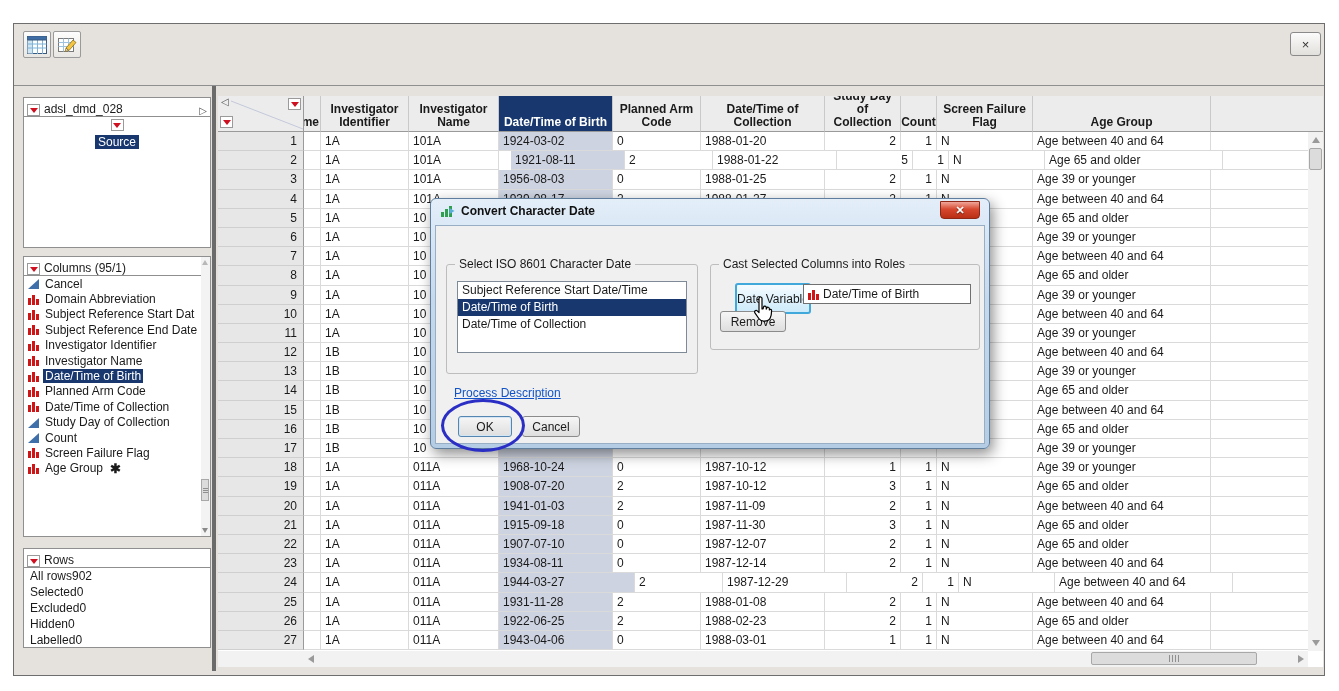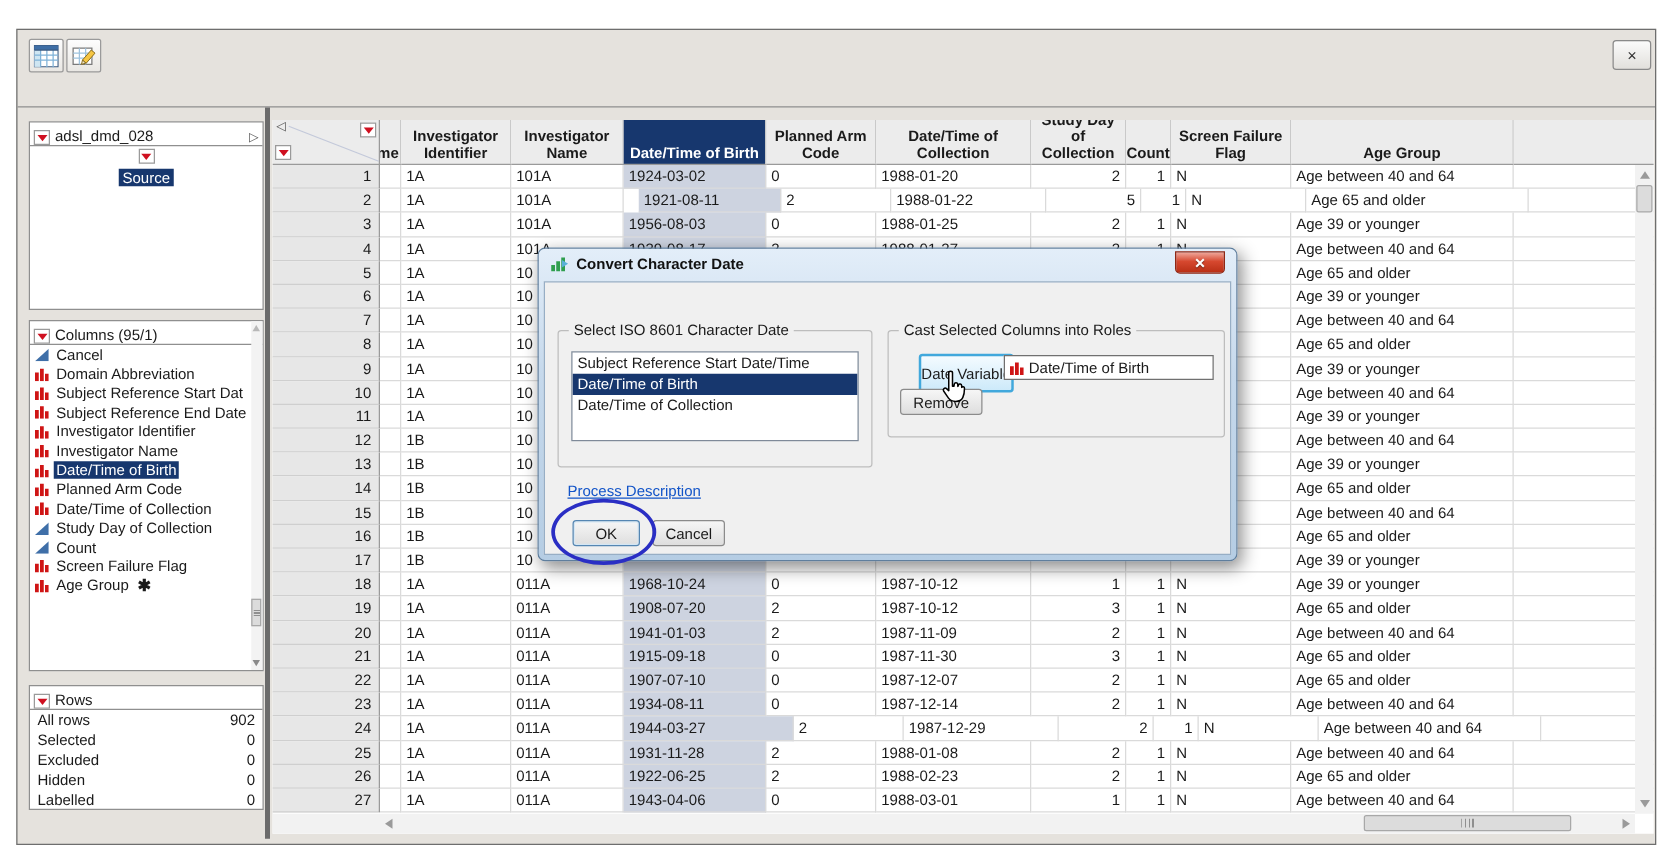--- a/index.html
+++ b/index.html
@@ -38,21 +38,21 @@
   .citem.sel .clabel{background:#17376e;color:#fff;}
   .csuf{font-weight:bold;font-size:13px;margin-left:1px;}
   .cscroll{position:absolute;right:0;top:0;bottom:0;width:9px;background:#f3f3f3;}
   .csar{position:absolute;left:1px;width:0;height:0;border-left:3.5px solid transparent;border-right:3.5px solid transparent;}
   .csar.up{top:3px;border-bottom:5px solid #b8b8b8;}
   .csar.dn{bottom:3px;border-top:5px solid #8a8a8a;}
   .csthumb{position:absolute;left:0;top:222px;width:8px;height:22px;background:#dcdcdc;border:1px solid #a8a8a8;
     box-sizing:border-box;display:flex;align-items:center;justify-content:center;}
   .csthumb b{display:block;width:5px;height:5px;
     background:repeating-linear-gradient(#8f8f8f 0 1px,transparent 1px 2px);}
-  .stat{display:flex;justify-content:space-between;height:16px;align-items:center;padding:0 6px 0 6px;}
+  .stat{display:flex;height:16px;align-items:center;padding:0 6px 0 6px;}
   .splitter{position:absolute;left:198px;top:62px;width:4px;height:585px;background:#6b6b6b;}
   
   .twrap{position:absolute;left:204px;top:72px;width:1105px;height:571px;background:#fff;overflow:hidden;}
   .ghead{display:flex;height:36px;}
   .corner{width:86px;flex:0 0 auto;background:#ececec;border-bottom:1px solid #9a9a9a;
     border-right:1px solid #9a9a9a;position:relative;box-sizing:border-box;}
   .corner .tri-open{position:absolute;left:3px;top:1px;}
   .c-tr{position:absolute;right:2px;top:2px;}
   .c-bl{position:absolute;left:2px;bottom:3px;}
   .diag{position:absolute;left:0;top:0;}

